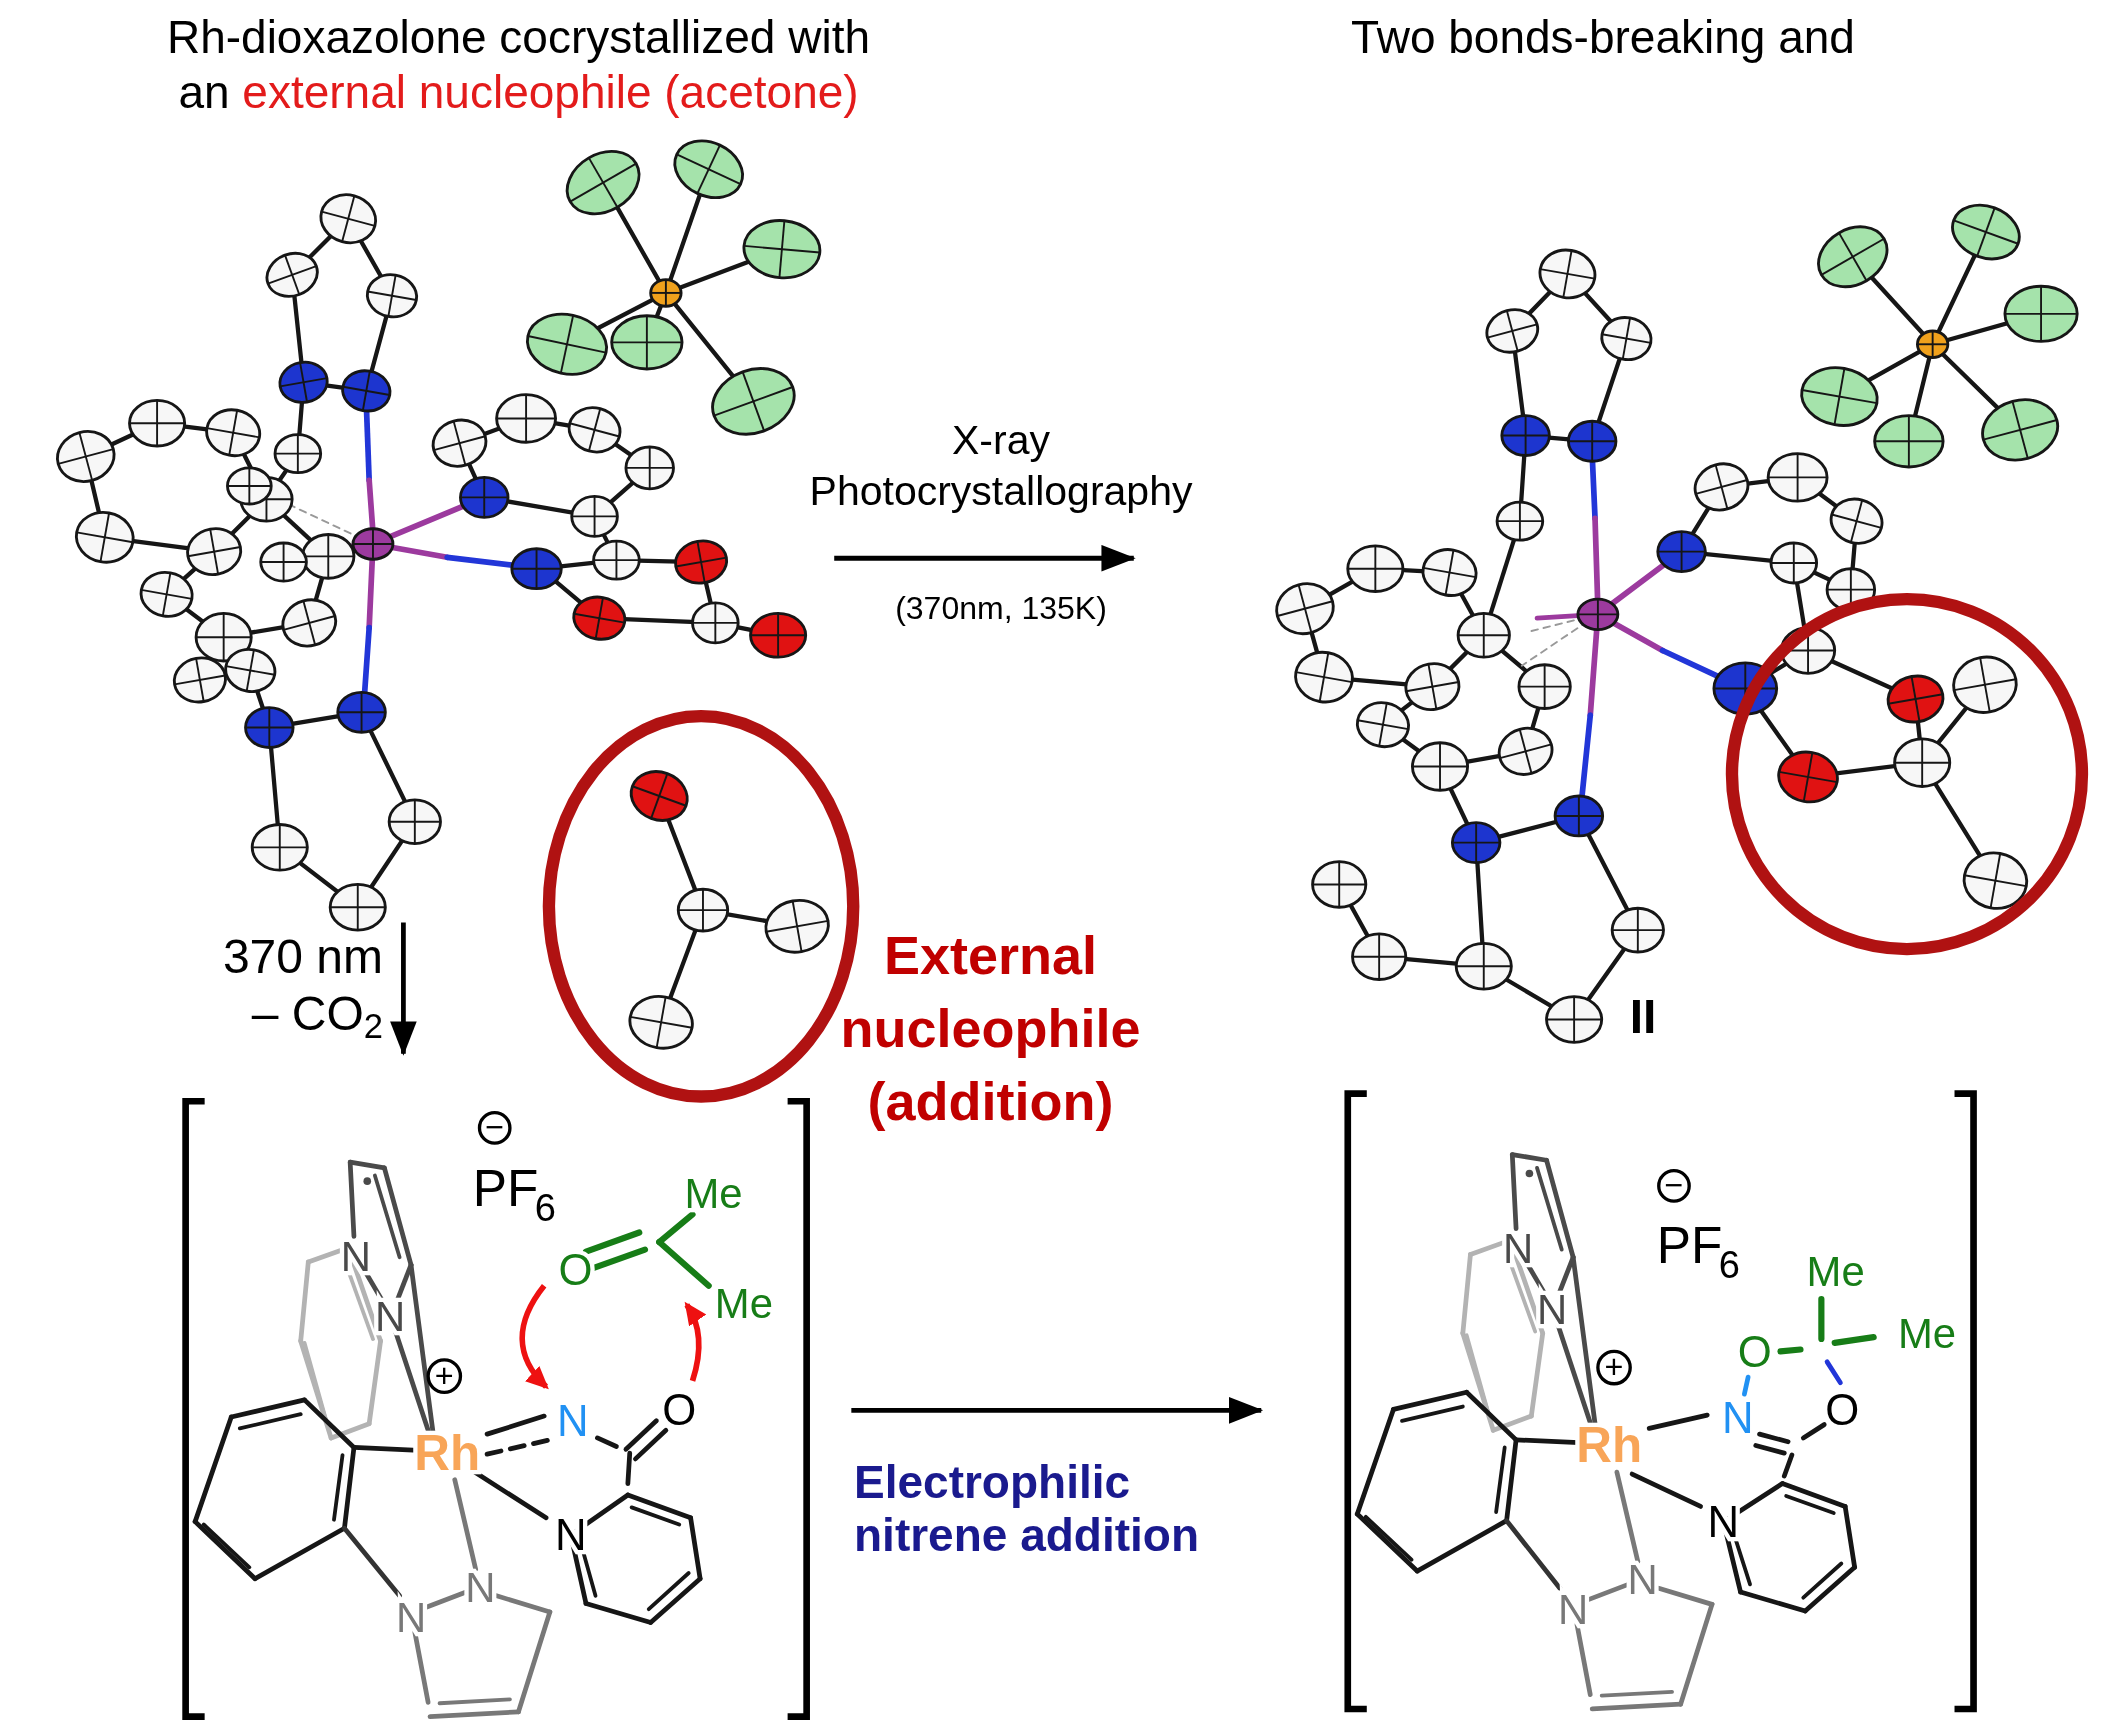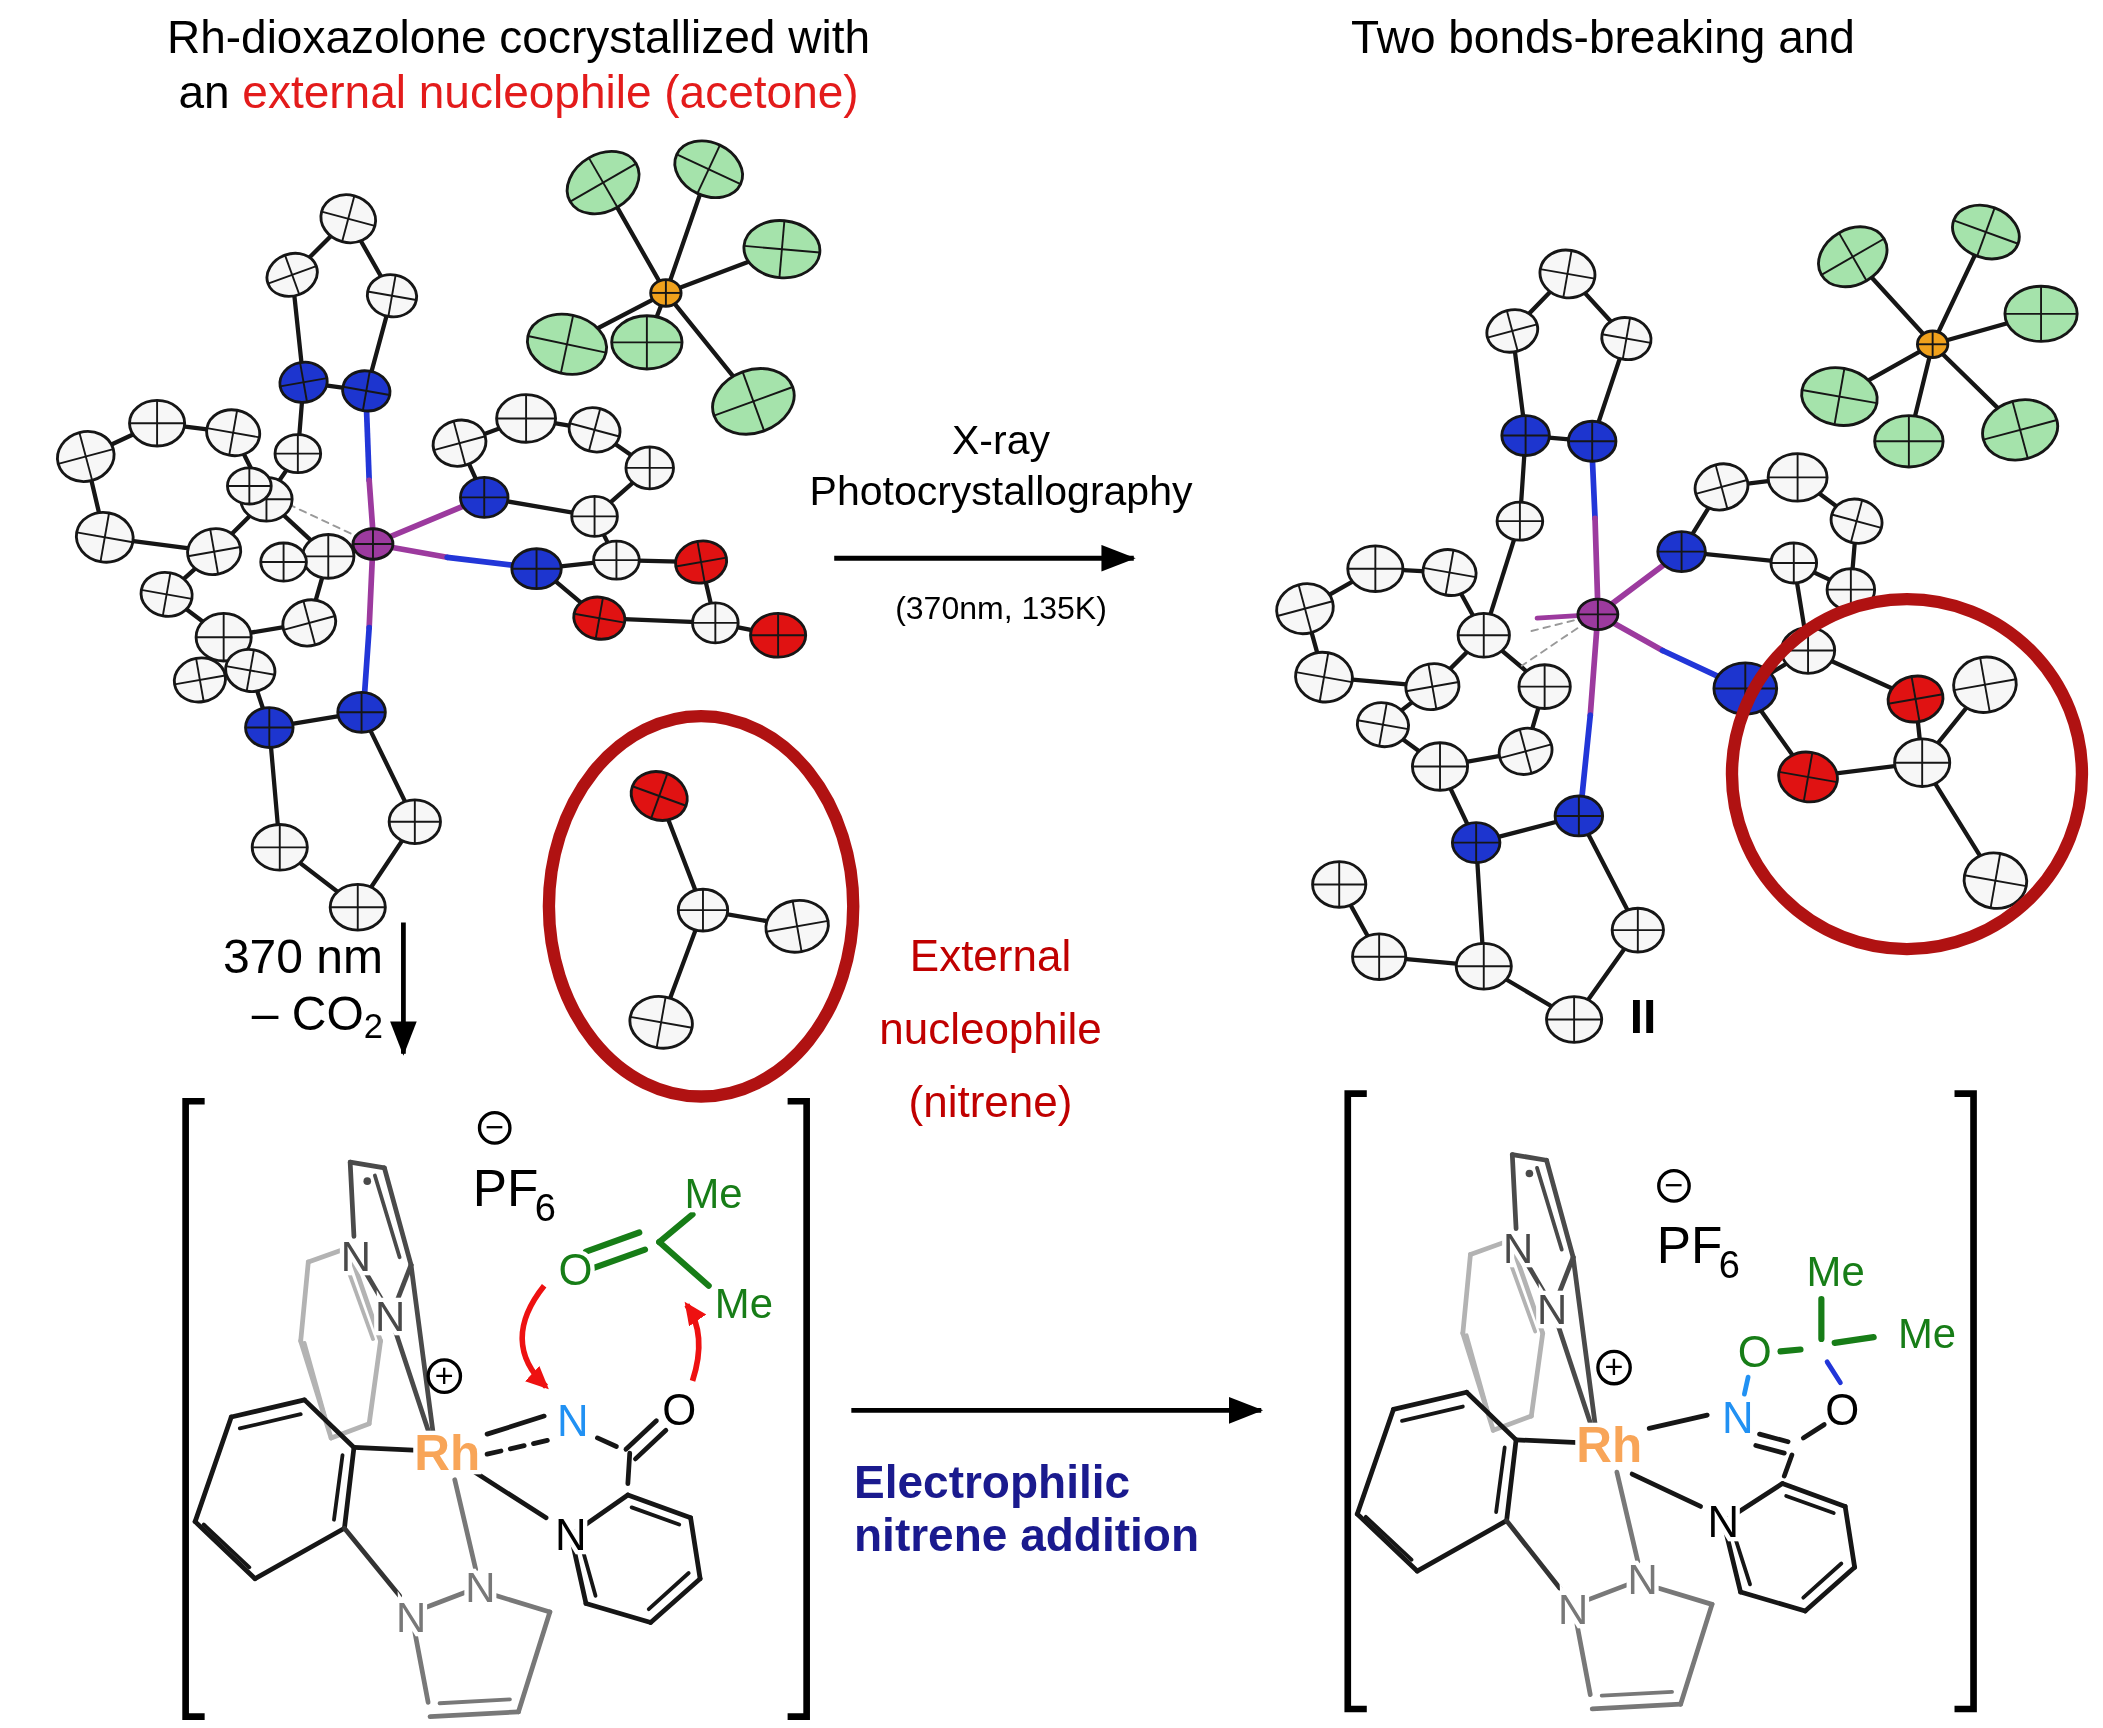--- a/index.html
+++ b/index.html
@@ -7,21 +7,21 @@
   }
   html,body{margin:0;padding:0;background:#fff;}
   body{width:2104px;height:1728px;position:relative;overflow:hidden;
        font-family:"Liberation Sans", sans-serif;color:#000;}
   .abs{position:absolute;}
   .title{font-size:46px;font-weight:normal;line-height:55px;text-align:center;}
   .title .red{color:var(--title-red);}
   .xray{font-size:41px;line-height:51px;text-align:center;}
   .cond{font-size:32px;text-align:center;}
   .photol{font-size:48px;line-height:57px;text-align:right;}
-  .nucleo{font-size:44px;font-weight:normal;line-height:73px;text-align:center;color:var(--annotation-red);}
+  .nucleo{font-size:54px;font-weight:bold;line-height:73px;text-align:center;color:var(--annotation-red);}
   .electro{font-size:46px;font-weight:bold;line-height:53px;text-align:left;color:var(--navy);}
   .plabel{font-size:48px;font-weight:bold;text-align:center;}
   .sub{font-size:0.72em;vertical-align:-0.22em;}
   svg{position:absolute;left:0;top:0;}
 </style>
 </head>
 <body>
 
 <div class="abs title" style="left:43px;top:9.5px;width:951px;">
   <div><span>Rh-dioxazolone cocrystallized with</span></div>
@@ -41,21 +41,21 @@
 </div>
 
 <div class="abs photol" style="left:126px;top:928px;width:257px;">
   <div>370 nm</div>
   <div><span>– CO</span><span class="sub">2</span></div>
 </div>
 
 <div class="abs nucleo" style="left:829px;top:919px;width:323px;">
   <div>External</div>
   <div>nucleophile</div>
-  <div>(nitrene)</div>
+  <div>(addition)</div>
 </div>
 
 <div class="abs electro" style="left:854px;top:1456px;width:442px;">
   <div>Electrophilic</div>
   <div>nitrene addition</div>
 </div>
 
 <div class="abs plabel" style="left:1605px;top:989px;width:76px;">
   <span>II</span>
 </div>

